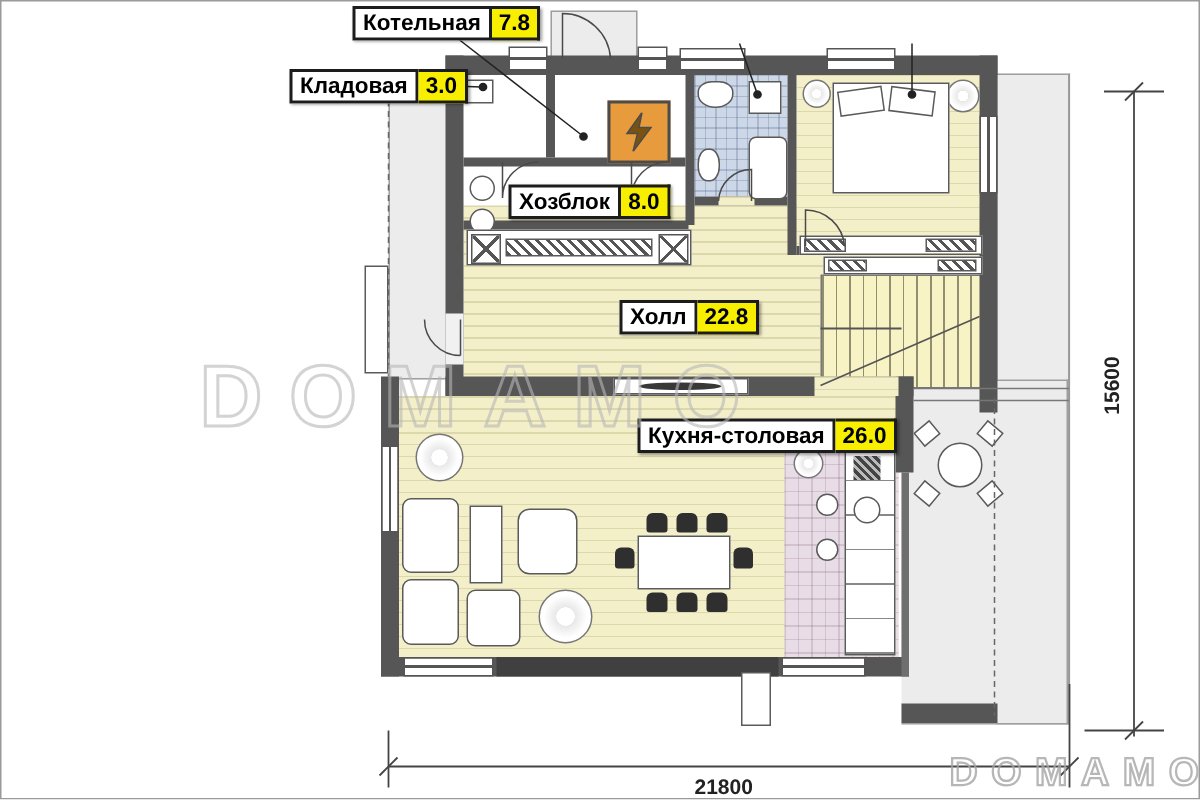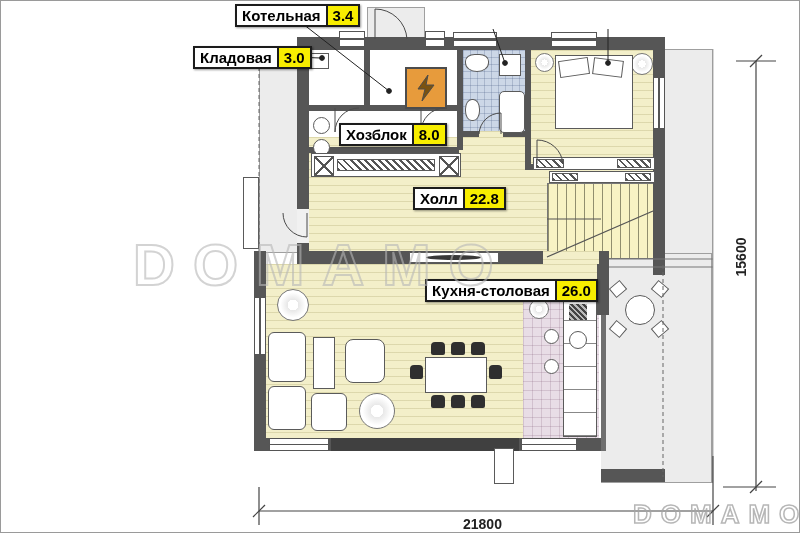--- a/index.html
+++ b/index.html
@@ -212,31 +212,31 @@
       <line x1="722" y1="486" x2="775" y2="486"></line>
       <line x1="749" y1="66" x2="761" y2="54"></line>
       <line x1="749" y1="492" x2="761" y2="480"></line>
     </g>
     <line x1="712" y1="48" x2="712" y2="455" stroke="#999" stroke-width="0.8"></line>
   </svg>
 
 
   <div class="chip" style="left:234px;top:3px;">
     <span class="nm">Котельная</span>
-    <span class="ar">3.4</span>
+    <span class="ar">7.8</span>
   </div>
   <div class="chip" style="left:192px;top:45px;">
     <span class="nm">Кладовая</span>
     <span class="ar">3.0</span>
   </div>
   <div class="chip" style="left:338px;top:122px;">
     <span class="nm">Хозблок</span>
     <span class="ar">8.0</span>
   </div>
-  <div class="chip" style="left:412px;top:186px;">
+  <div class="chip" style="left:412px;top:199px;">
     <span class="nm">Холл</span>
     <span class="ar">22.8</span>
   </div>
   <div class="chip" style="left:424px;top:278px;">
     <span class="nm">Кухня-столовая</span>
     <span class="ar">26.0</span>
   </div>
 
   <div class="dim-text" style="left:462px;top:515px;">21800</div>
   <div class="dim-text dim-right" style="left:718px;top:248px;width:44px;text-align:center;">15600</div>

